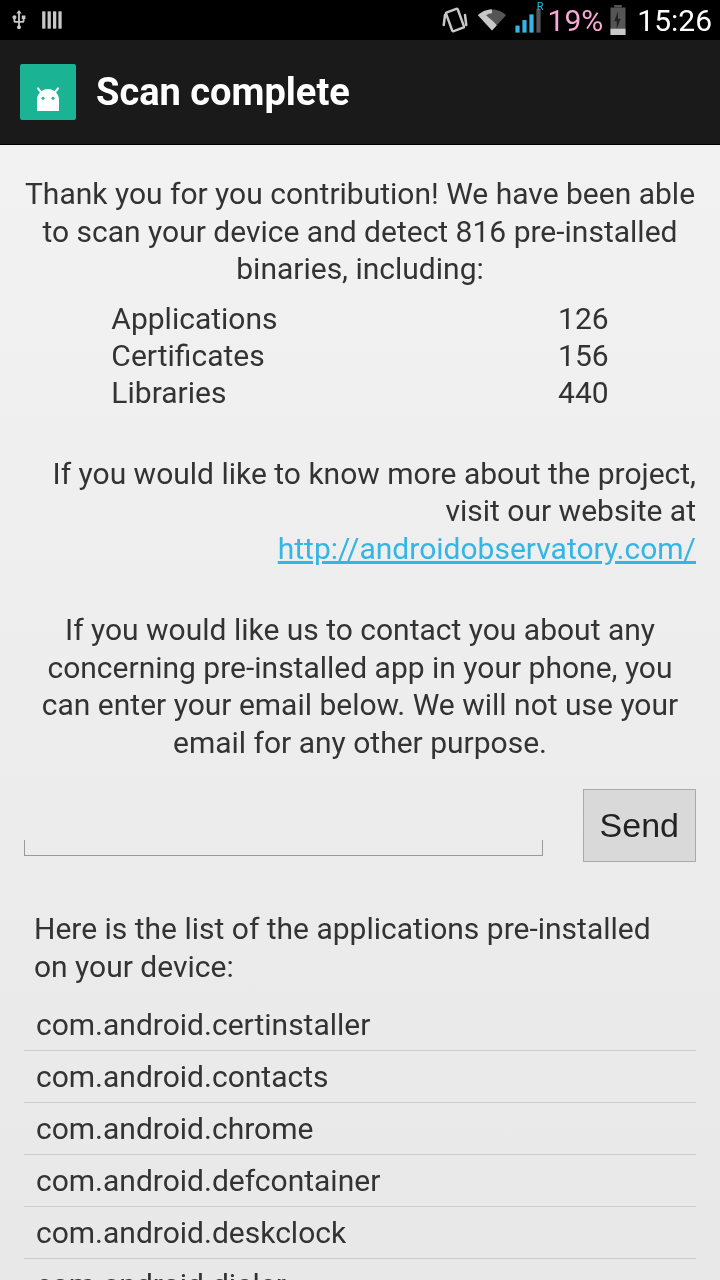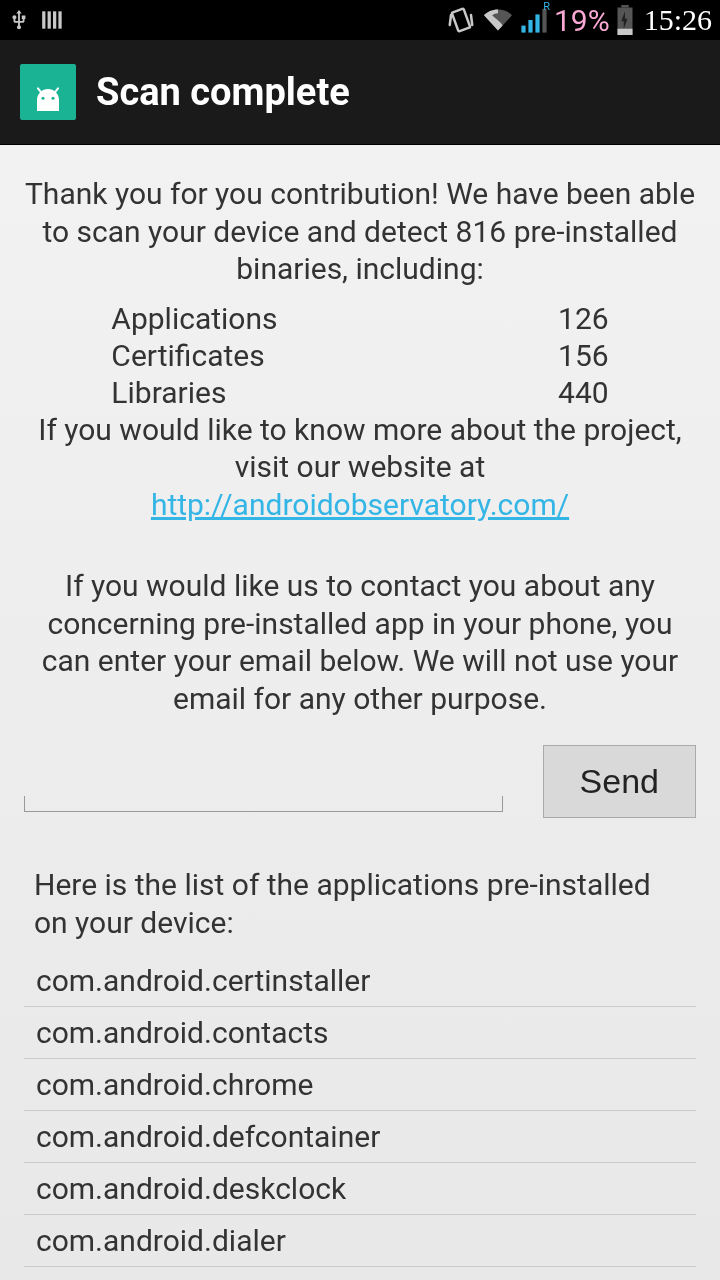--- a/index.html
+++ b/index.html
@@ -15,21 +15,21 @@
     background: #000;
     color: #c8c8c8;
     display: flex;
     align-items: center;
     padding: 0 8px;
     font-size: 24px;
   }
   .status-left { display: flex; gap: 10px; align-items: center; flex: 1; }
   .status-right { display: flex; gap: 6px; align-items: center; }
   .status-icon { display: inline-flex; align-items: center; }
-  .clock { font-size: 30px; color: #fff; margin-left: 4px; font-family: Liberation Serif, serif; }
+  .clock { font-size: 30px; color: #fff; margin-left: 4px; }
   .battery-pct { font-size: 30px; color: #f9a8d4; }
   .title-bar {
     height: 105px;
     background: #1a1a1a;
     display: flex;
     align-items: center;
     padding: 0 20px;
     gap: 20px;
     border-bottom: 1px solid #000;
   }
@@ -50,39 +50,39 @@
     overflow: hidden;
   }
   .thank-you { font-size: 30px; text-align: center; line-height: 1.25; color:#333;}
   .summary-table {
     margin: 12px auto 0 auto;
     width: 74%;
     font-size: 30px;
     color:#333;
   }
   .summary-row { display: flex; justify-content: space-between; padding: 1px 0; text-align: center;}
-  .info1 { font-size: 30px; text-align: center; line-height:1.25;}
+  .info1 { font-size: 30px; text-align: right; margin-top: 44px; line-height:1.25;}
   .info1 a { color: #33b5e5; text-decoration: underline; }
   .info2 { font-size: 30px; text-align: center; margin-top: 44px; line-height:1.25;}
   .email-row { display: flex; align-items: flex-end; margin-top: 28px; gap: 40px;}
   .email-input {
     flex: 1;
     border: none;
     border-left: 1px solid #999;
     border-right: 1px solid #999;
     border-bottom: 1px solid #999;
     background: transparent;
     height: 16px;
     font-size: 28px;
     padding: 4px;
     margin-bottom: 6px;
   }
   .send-btn {
     font-size: 34px;
-    padding: 16px 36px;
+    padding: 16px 16px;
     background: #d9d9d9;
     border: 1px solid #aaa;
     color: #222;
   }
   .list-heading { font-size: 30px; text-align: left; margin-top: 48px; line-height:1.25; padding: 0 10px;}
   .pkg-list { margin-top: 14px; }
   .pkg-item {
     font-size: 30px;
     padding: 8px 10px 8px 12px;
     border-bottom: 1px solid #ccc;

